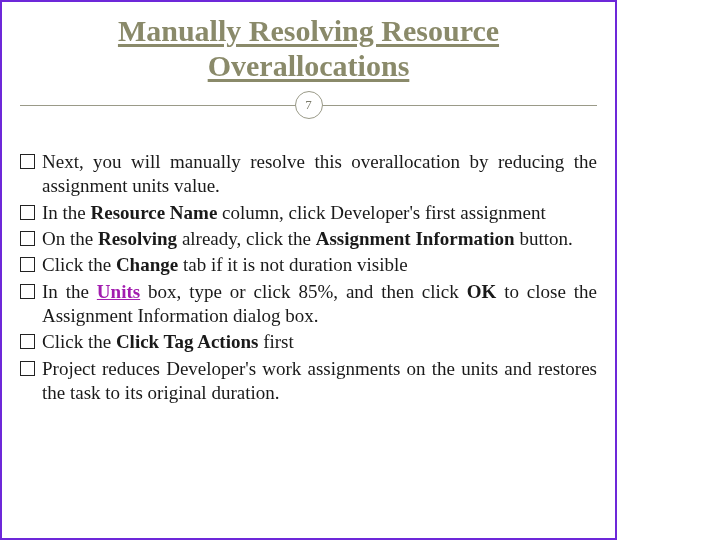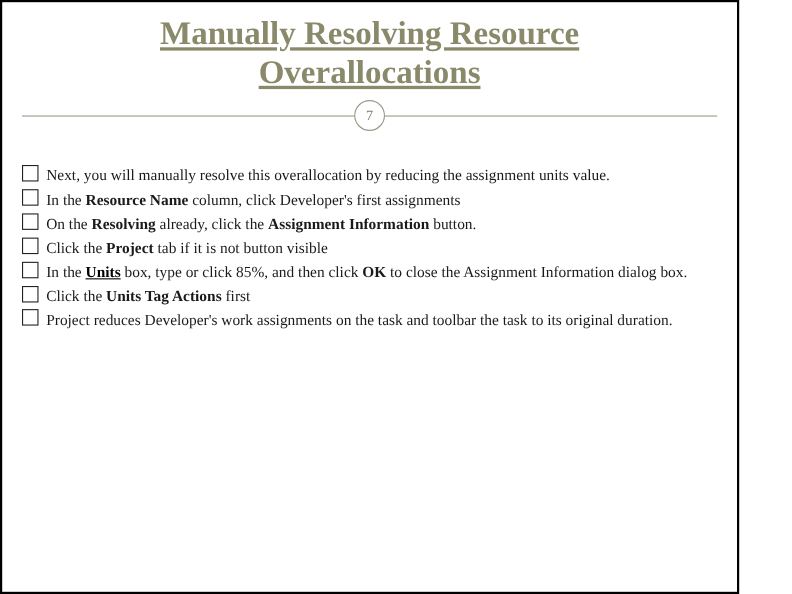--- a/index.html
+++ b/index.html
@@ -6,25 +6,25 @@
     margin: 0;
     padding: 0;
     width: 720px;
     height: 540px;
     background: #ffffff;
     font-family: Georgia, "Times New Roman", serif;
     color: #1a1a1a;
   }
   .slide {
     box-sizing: border-box;
-    width: 672px;
+    width: 617px;
     height: 540px;
     padding: 12px 18px 18px 18px;
     position: relative;
-    border: 2px solid #000000;
+    border: 2px solid #6d28d9;
   }
   .title {
     text-align: center;
     font-size: 30px;
     line-height: 1.15;
     font-weight: bold;
     color: #8a8a6a;
     margin: 0 0 8px 0;
     text-decoration: underline;
     text-decoration-color: #8a8a6a;
@@ -54,62 +54,62 @@
     border-radius: 50%;
     background: #ffffff;
     font-size: 13px;
     color: #7a7a6a;
     display: flex;
     align-items: center;
     justify-content: center;
     font-family: Georgia, serif;
   }
   .body {
-    font-size: 14px;
+    font-size: 19px;
     line-height: 1.28;
     text-align: justify;
     margin-top: 31px;
   }
   .item {
     margin: 0 0 2px 0;
     text-indent: -22px;
     padding-left: 22px;
   }
   .checkbox {
     display: inline-block;
     width: 13px;
     height: 13px;
     border: 1.6px solid #222;
     margin-right: 7px;
     vertical-align: -1px;
     background: #fff;
   }
   .link {
-    color: #000000;
+    color: #a21caf;
     text-decoration: underline;
   }
   b { font-weight: bold; }
 </style>
 </head>
 <body>
 
 <div class="slide">
 
   <h1 class="title">Manually Resolving Resource
 Overallocations</h1>
 
   <div class="divider-wrap">
     <div class="divider-line"></div>
     <div class="page-badge">7</div>
   </div>
 
   <div class="body" id="body">
 
   <div class="item"><span class="checkbox"></span><span>Next, you will manually resolve this overallocation by reducing the assignment units value.</span></div>
-      <div class="item"><span class="checkbox"></span><span>In the </span><span><b>Resource Name</b></span><span> column, click Developer's first assignments</span></div>
+      <div class="item"><span class="checkbox"></span><span>In the </span><span><b>Resource Name</b></span><span> column, click Developer's first assignment</span></div>
       <div class="item"><span class="checkbox"></span><span>On the </span><span><b>Resolving</b></span><span> already, click the </span><span><b>Assignment Information</b></span><span> button.</span></div>
-      <div class="item"><span class="checkbox"></span><span>Click the </span><span><b>Project</b></span><span> tab if it is not button visible</span></div>
+      <div class="item"><span class="checkbox"></span><span>Click the </span><span><b>Change</b></span><span> tab if it is not duration visible</span></div>
       <div class="item"><span class="checkbox"></span><span>In the </span><span class="link"><b>Units</b></span><span> box, type or click 85%, and then click </span><span><b>OK</b></span><span> to close the Assignment Information dialog box.</span></div>
-      <div class="item"><span class="checkbox"></span><span>Click the </span><span><b>Units Tag Actions</b></span><span> first</span></div>
-      <div class="item"><span class="checkbox"></span><span>Project reduces Developer's work assignments on the task and toolbar the task to its original duration.</span></div>
+      <div class="item"><span class="checkbox"></span><span>Click the </span><span><b>Click Tag Actions</b></span><span> first</span></div>
+      <div class="item"><span class="checkbox"></span><span>Project reduces Developer's work assignments on the units and restores the task to its original duration.</span></div>
     </div>
 
 </div>
 
 </body></html>

